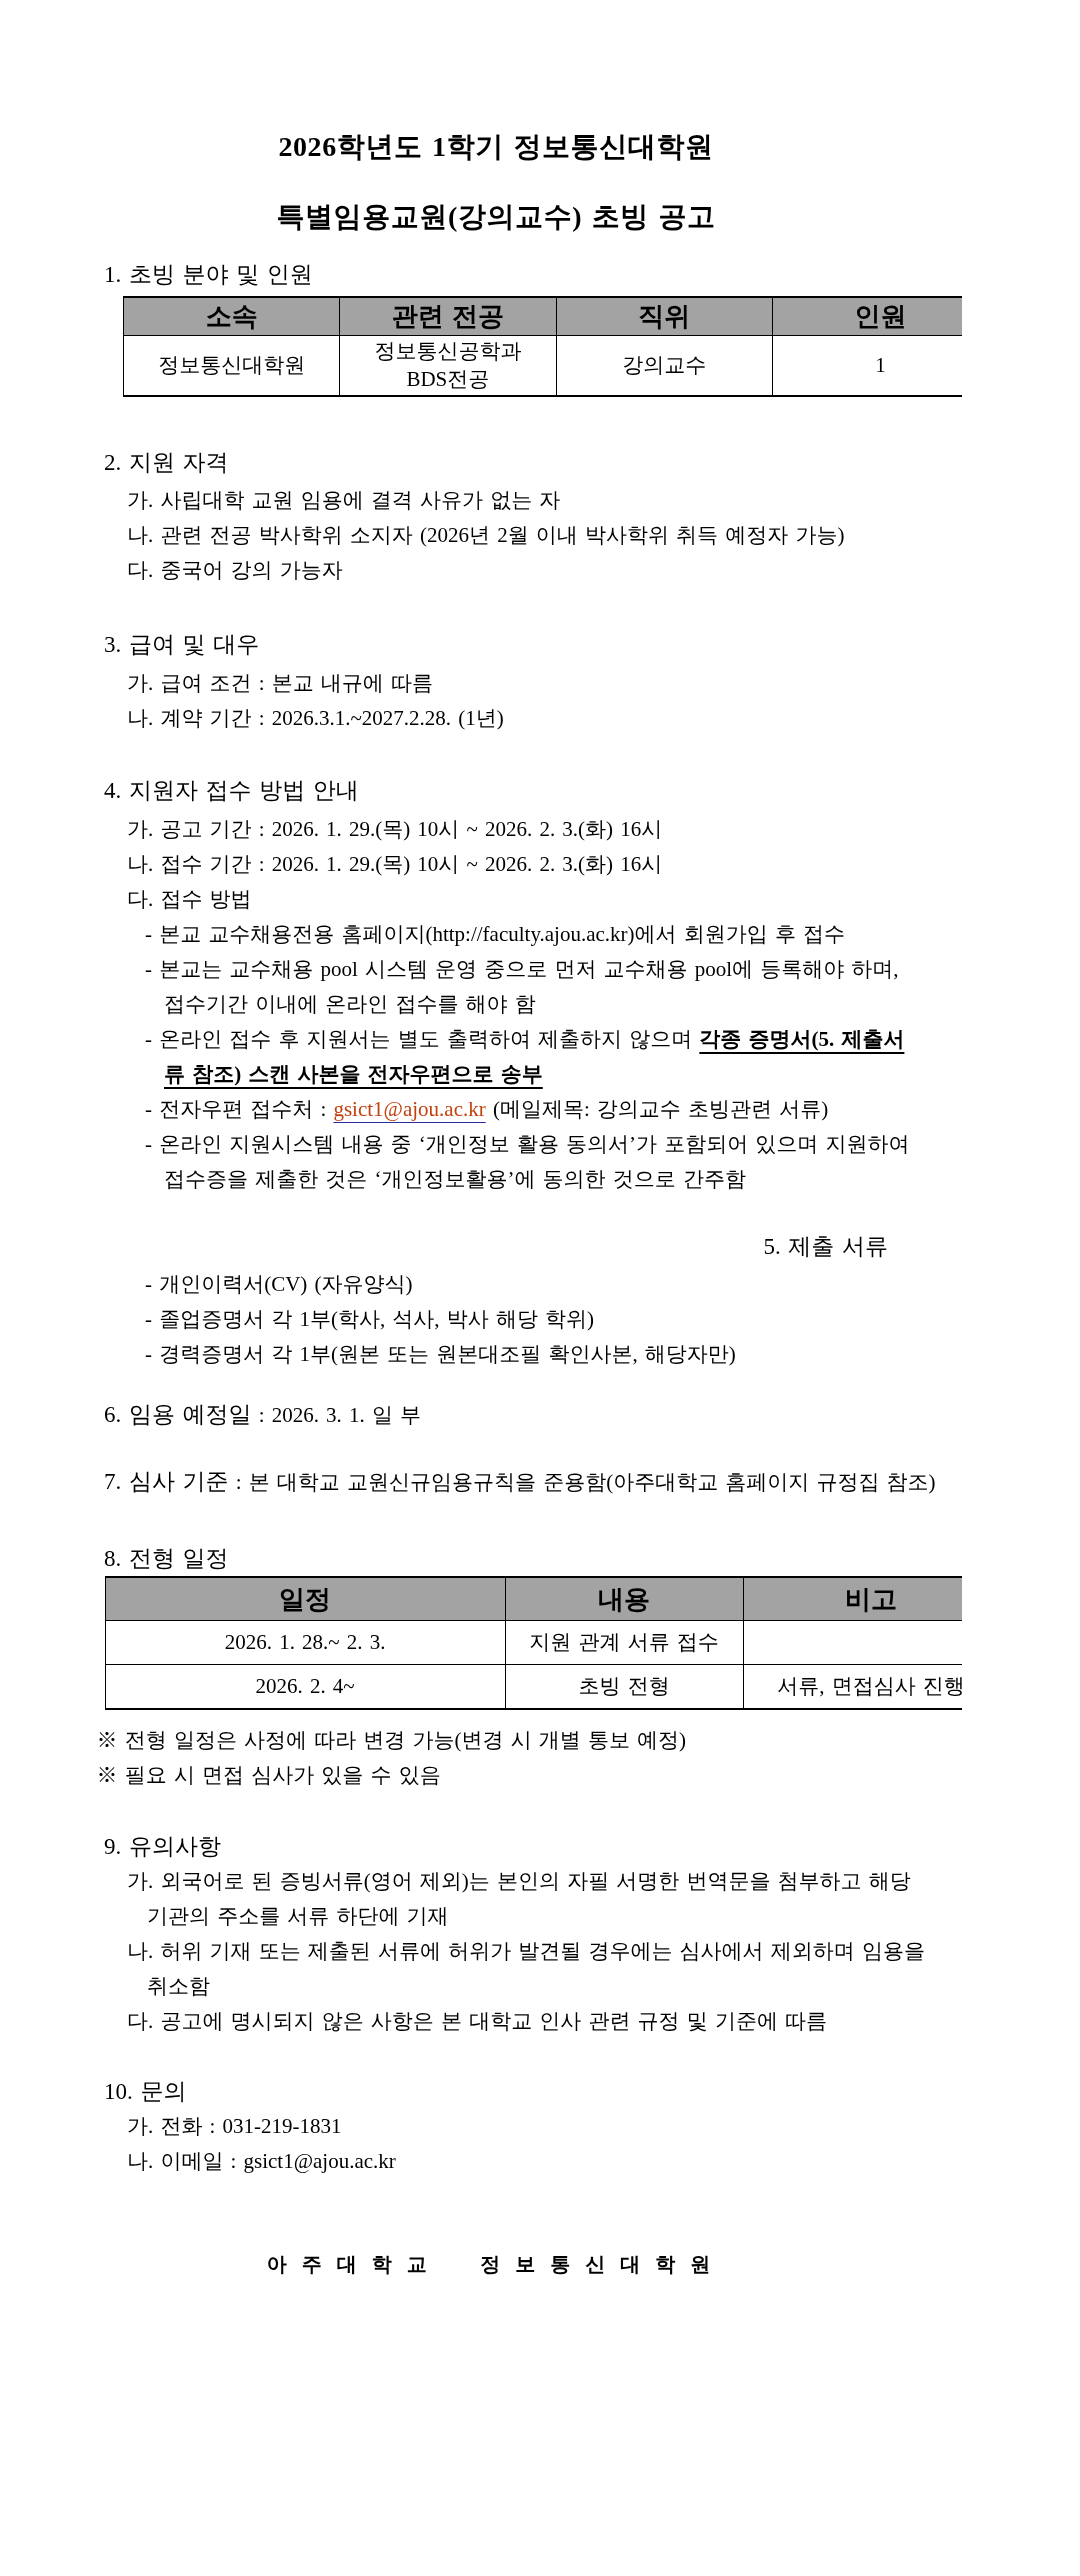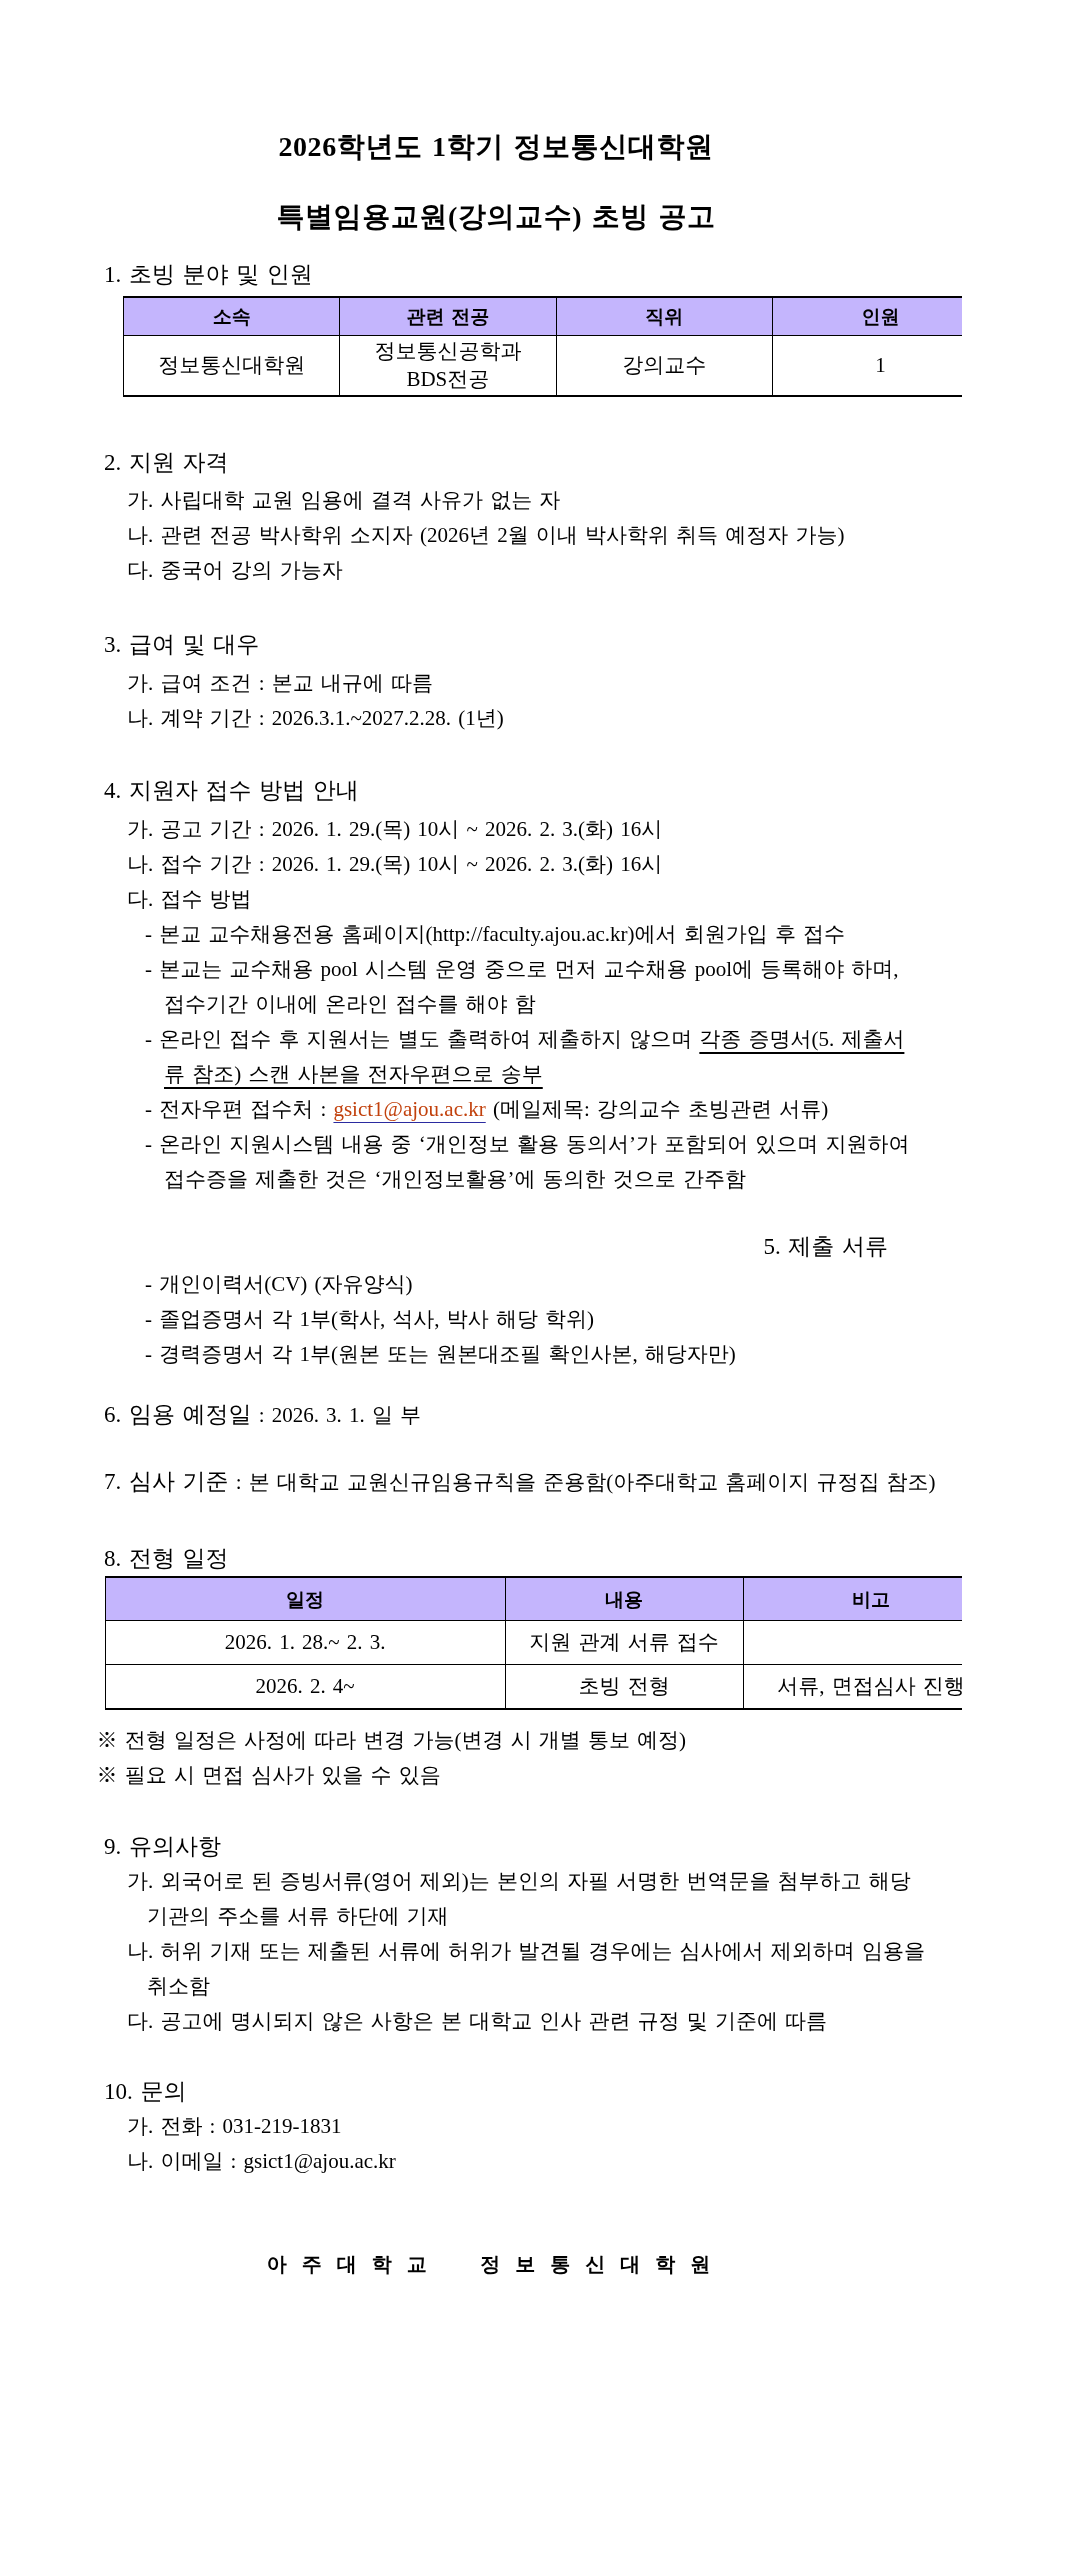--- a/index.html
+++ b/index.html
@@ -47,21 +47,21 @@
   .mt-s5   { margin-top:32px;text-align:right; }
   .mt-s6   { margin-top:25px; }
   .mt-s7   { margin-top:31px; }
   .mt-s8   { margin-top:41px; }
   .mt-note { margin-top:12.4px; }
   .mt-s9   { margin-top:36px; }
   .mt-s10  { margin-top:35px; }
   .mt-ftr  { margin-top:65px; }
 
   .bu {
-    font-weight:normal;
+    font-weight:bold;
     text-decoration:underline;
     text-decoration-thickness:1.9px;
     text-underline-offset:5.6px;
   }
   .email-link {
     color:#c2410c;
     text-decoration:underline;
     text-decoration-color:#2b2ba0;
     text-decoration-thickness:1.2px;
     text-underline-offset:5.6px;
@@ -80,23 +80,23 @@
     border-bottom:2.5px solid #000;
   }
   .t2 {
     width:894px;
     margin-left:0.6px;
     border:1.2px solid #000;
     border-top:2.5px solid #000;
     border-bottom:2.5px solid #000;
   }
   th {
-    background:#c4b5fd;
-    font-weight:bold;
-    font-size:19px;
+    background:#a3a3a3;
+    font-weight:bold;
+    font-size:26px;
     border:1.2px solid #000;
     vertical-align:middle;
   }
   td {
     font-size:21px;
     border:1.2px solid #000;
     vertical-align:middle;
   }
   .t1 th { height:35px; }
   .t1 td { height:57px; line-height:28px; }

